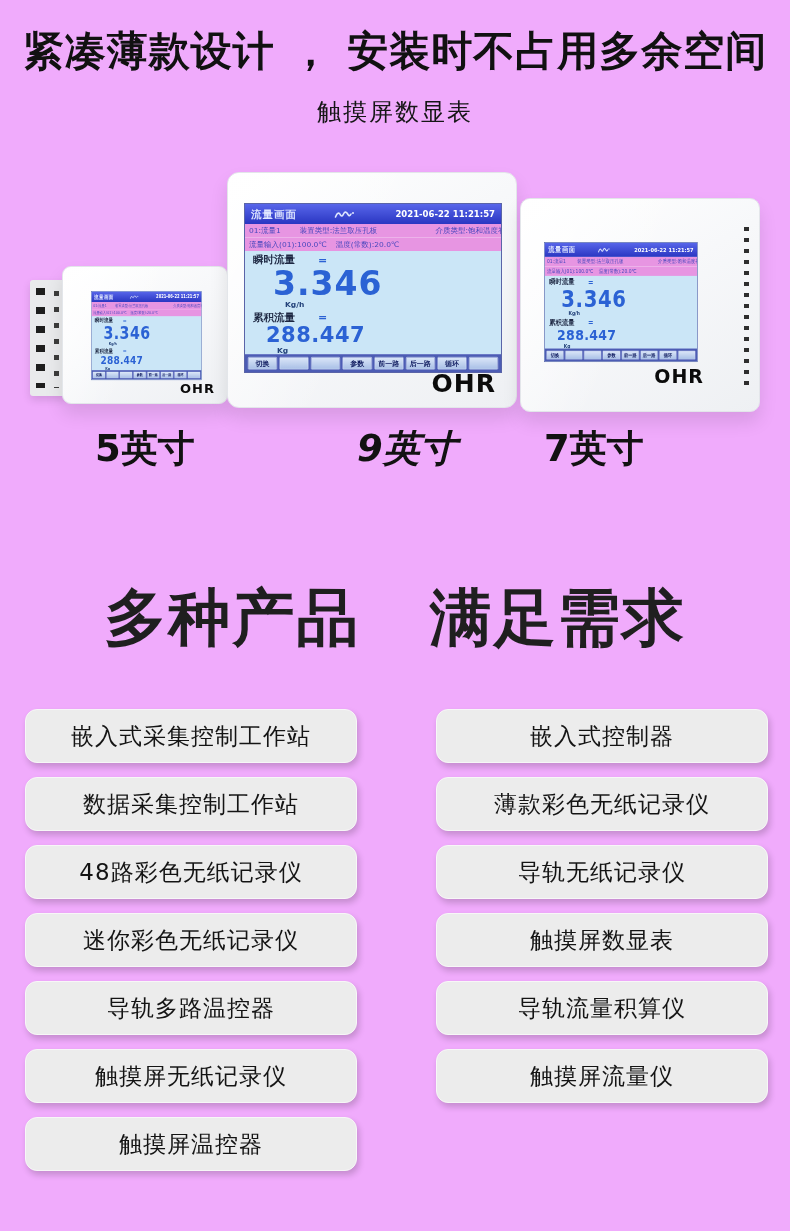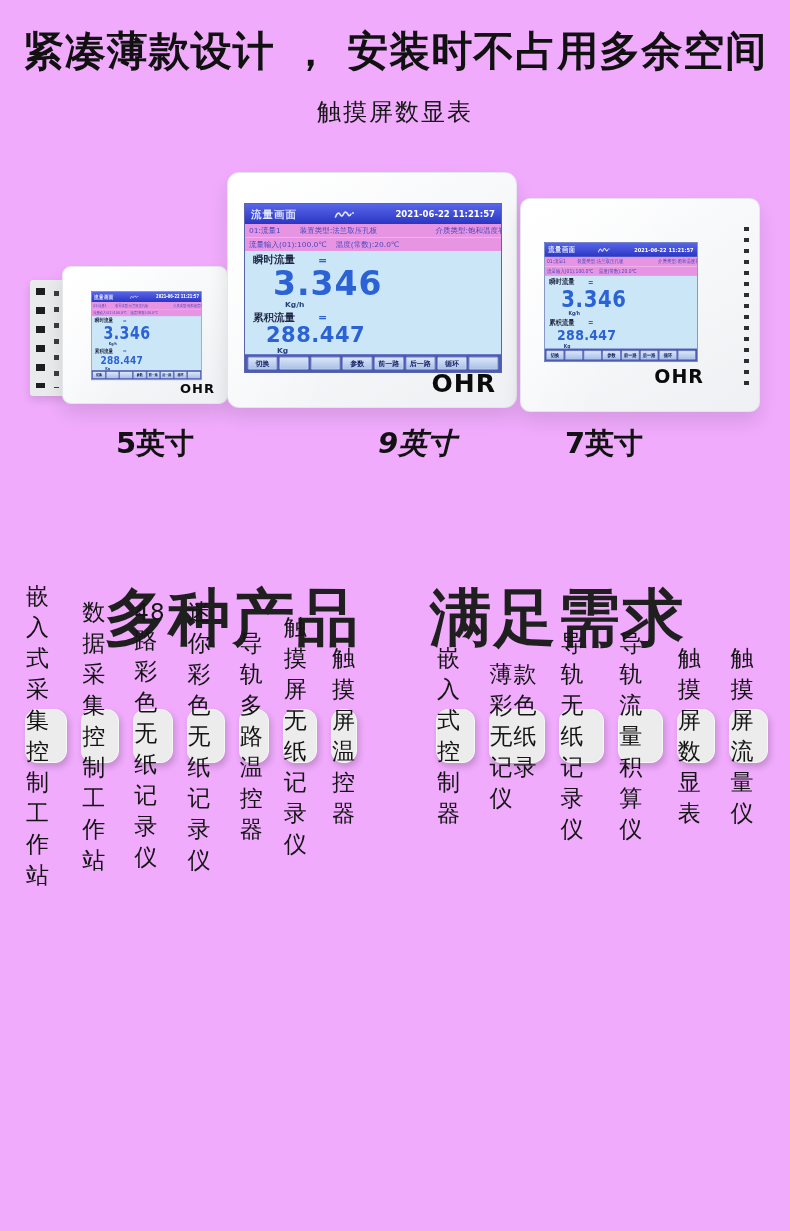--- a/index.html
+++ b/index.html
@@ -32,22 +32,22 @@
     background-position:2px 0, 20px 3px;
     background-repeat:no-repeat; }
   .vent-slots { position:absolute; right:10px; top:28px; width:5px; height:158px;
     background:repeating-linear-gradient(to bottom,#2e2e2e 0 4px, transparent 4px 11px); }
 
   .ohr-logo { position:absolute; font-weight:900; color:#0b0b0b; letter-spacing:1px; }
   .dev5-face .ohr-logo { right:12px; bottom:7px; font-size:13px; }
   .dev9-face .ohr-logo { right:20px; bottom:9px; font-size:25px; }
   .dev7-face .ohr-logo { right:55px; bottom:24px; font-size:19px; }
 
-  .size-label { position:absolute; top:424px; height:36px; text-align:center;
-    font-size:29px; font-weight:600; color:#121212; }
+  .size-label { position:absolute; top:424px; height:36px; text-align:left;
+    font-size:37px; font-weight:600; color:#121212; }
   .size-label.s5 { left:95px;  width:120px; }
   .size-label.s9 { left:357px; width:120px;font-style:italic; }
   .size-label.s7 { left:544px; width:120px; }
 
   
   .screen-wrap { position:absolute; }
   .dev5-face .screen-wrap { left:28px; top:24px; }
   .dev9-face .screen-wrap { left:16px; top:30px; }
   .dev7-face .screen-wrap { left:23px; top:43px; }
   .dev5-face .screen { transform:scale(0.215,0.262); }
@@ -86,21 +86,21 @@
   .skey { flex:1 1 0; height:25px; background:linear-gradient(180deg,#dbe6f8,#a9c0e6);
     border:1px solid #edf2ff; border-radius:2px; font-size:14px; font-weight:700; color:#101c60;
     display:flex; align-items:center; justify-content:center; white-space:nowrap; overflow:hidden; }
 
   
   .products-heading { position:absolute; top:576px; left:0; width:100%; text-align:center;
     font-size:62px; font-weight:900; color:#1f1f1f; letter-spacing:2px; }
   .products-heading .gap-left  { margin-right:23px; }
   .products-heading .gap-right { margin-left:23px; }
 
-  .btn-col { position:absolute; top:709px; width:332px; display:flex; flex-direction:row; gap:14px; }
+  .btn-col { position:absolute; top:709px; width:332px; display:flex; flex-direction:column; gap:14px; }
   .btn-col.left  { left:25px; }
   .btn-col.right { left:436px; }
   .product-btn { height:54px; background:#ececec; border:1px solid #f7f7f7; border-radius:12px;
     box-shadow:2px 4px 6px rgba(0,0,0,.18);
     display:flex; align-items:center; justify-content:center;
     font-size:23px; font-weight:500; color:#141414; letter-spacing:1px; cursor:pointer; }
 </style>
 </head>
 <body>
 
@@ -287,18 +287,18 @@
     <div class="product-btn">迷你彩色无纸记录仪</div>
     <div class="product-btn">导轨多路温控器</div>
     <div class="product-btn">触摸屏无纸记录仪</div>
     <div class="product-btn">触摸屏温控器</div>
   </div>
 
   <div class="btn-col right">
     <div class="product-btn">嵌入式控制器</div>
     <div class="product-btn">薄款彩色无纸记录仪</div>
     <div class="product-btn">导轨无纸记录仪</div>
+    <div class="product-btn">触摸屏数显表</div>
     <div class="product-btn">导轨流量积算仪</div>
-    <div class="product-btn">触摸屏数显表</div>
     <div class="product-btn">触摸屏流量仪</div>
   </div>
 
 </div>
 
 </body></html>

